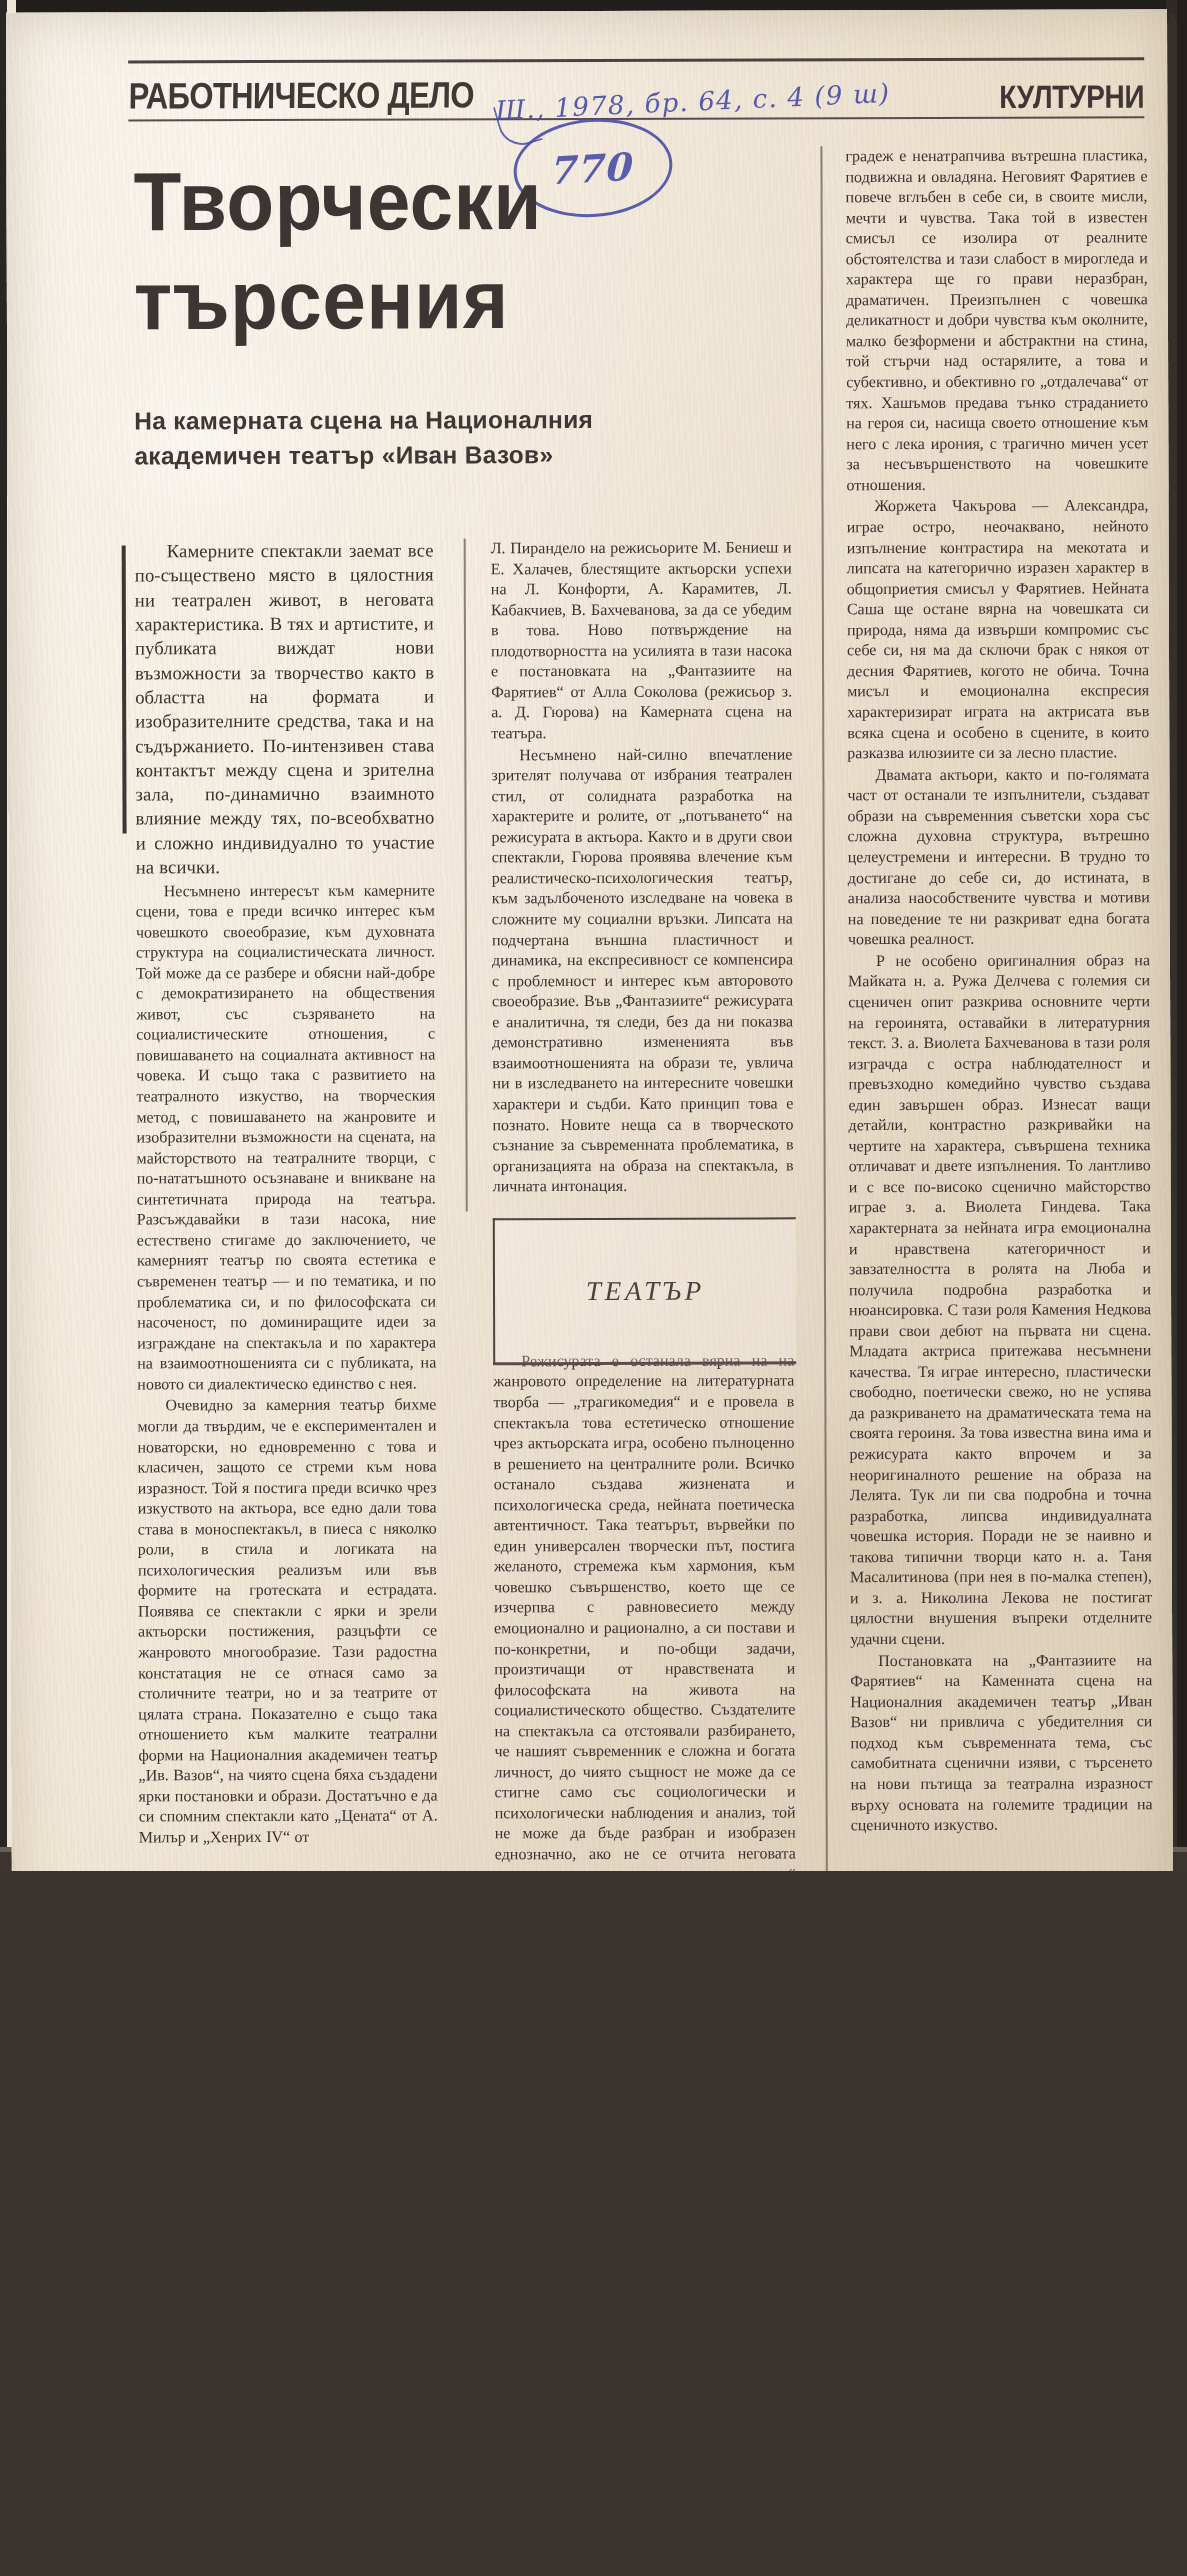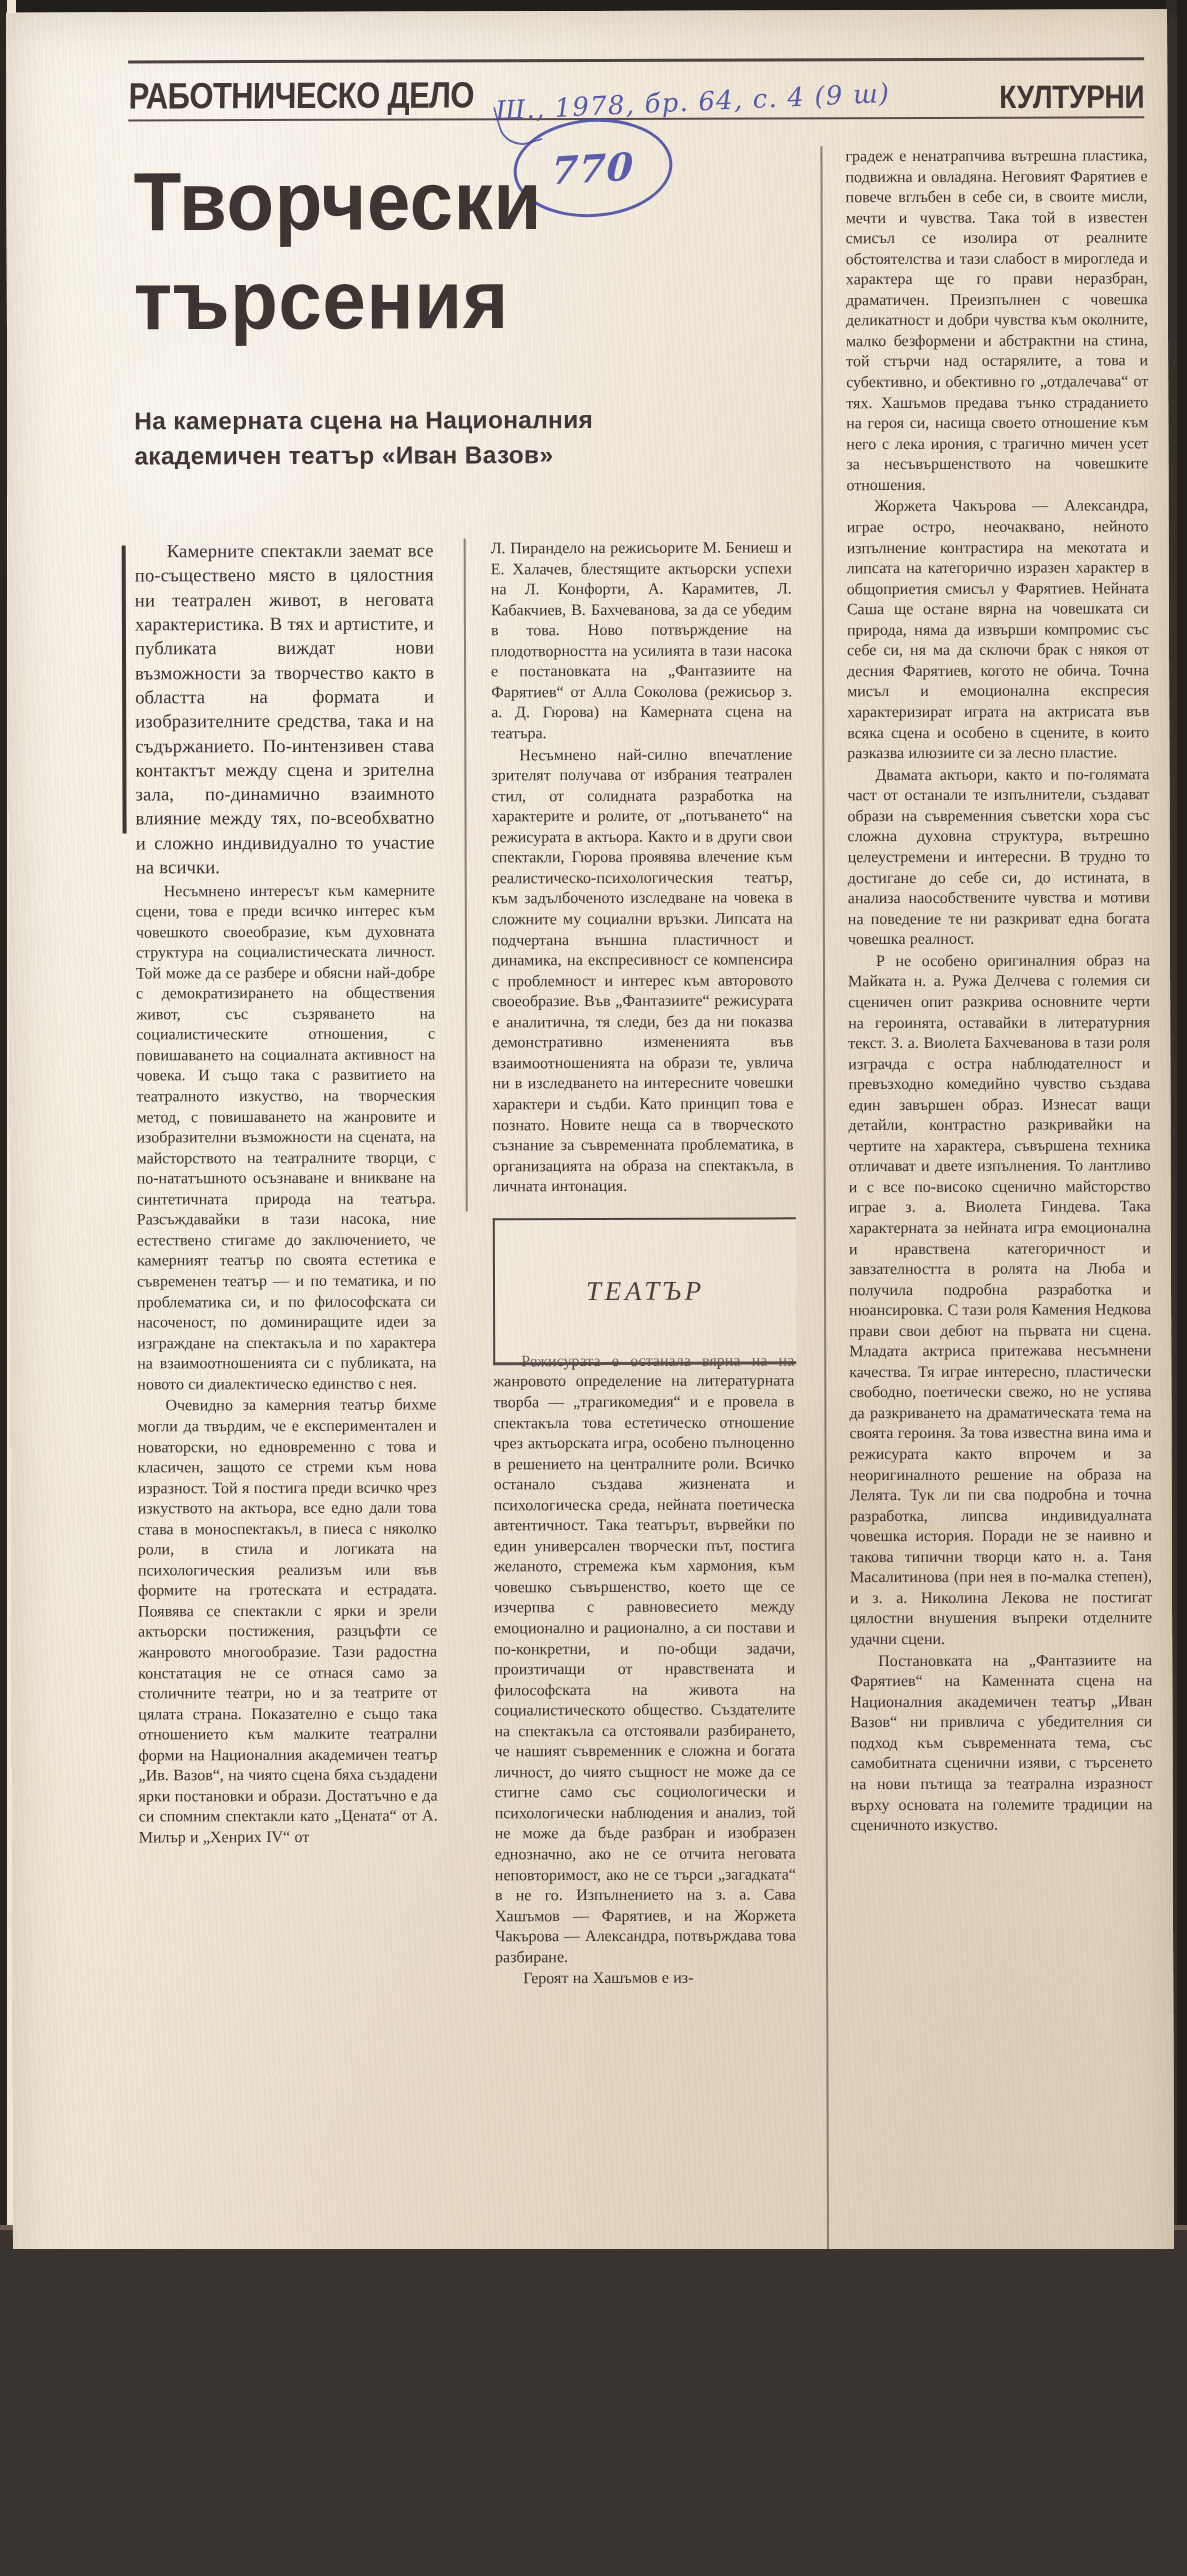--- a/index.html
+++ b/index.html
@@ -4,21 +4,21 @@
 <title>Творчески търсения — Работническо дело</title>
 <style>
   html,body{margin:0;padding:0;}
   body{
     width:1187px;height:2576px;
     background:#3a3430;
     font-family:"Liberation Serif", serif;
     overflow:hidden;
   }
   
-  #page{position:relative;width:1187px;height:2249px;background:#2e2a26;overflow:hidden;}
+  #page{position:relative;width:1187px;height:1871px;background:#2e2a26;overflow:hidden;}
 
   
   .edge-top{position:absolute;left:0;top:0;width:1187px;height:13.5px;
     background:#211e1b;}
   .edge-top:after{content:"";position:absolute;left:0;top:11px;width:100%;height:9.8px;
     background:repeating-linear-gradient(90deg,#211e1b 0 5.5px,transparent 5.5px 10.4px);}
   .edge-left{position:absolute;left:0;top:0;width:16px;height:2576px;
     background:linear-gradient(90deg,#2a2623 0 7.3px,#efe5d4 7.3px);}
   .edge-right{position:absolute;right:0;top:0;width:21px;height:2576px;
     background:linear-gradient(270deg,#241f1c 0 9.8px,rgba(60,52,45,.55) 9.8px);}

